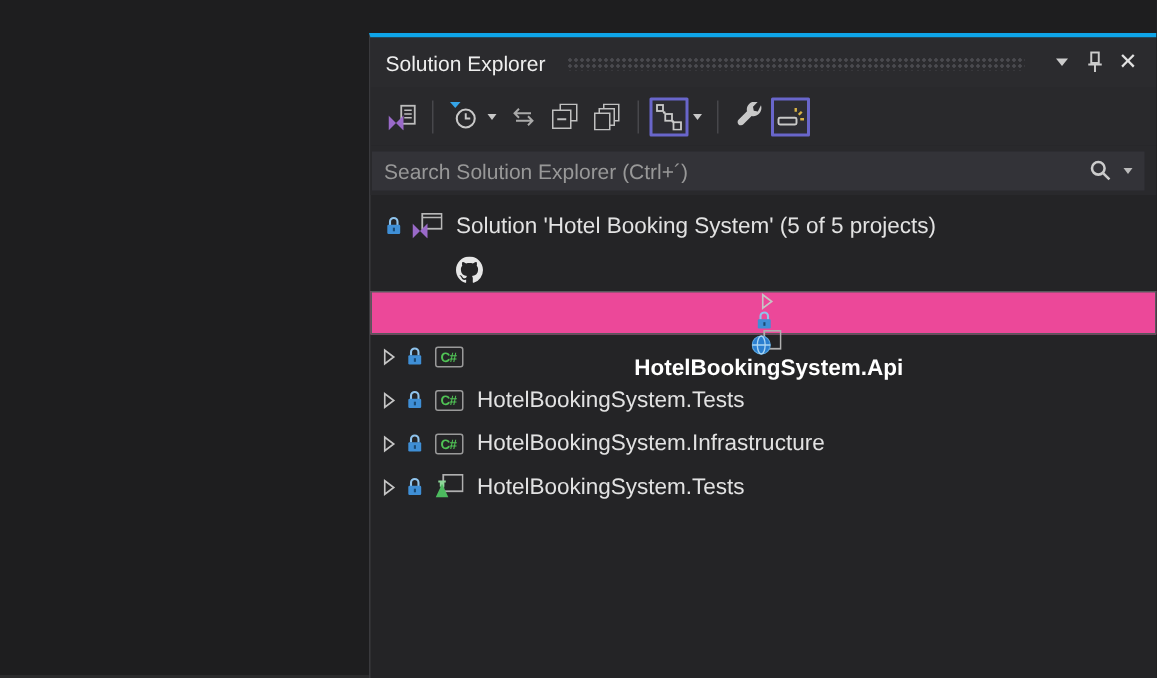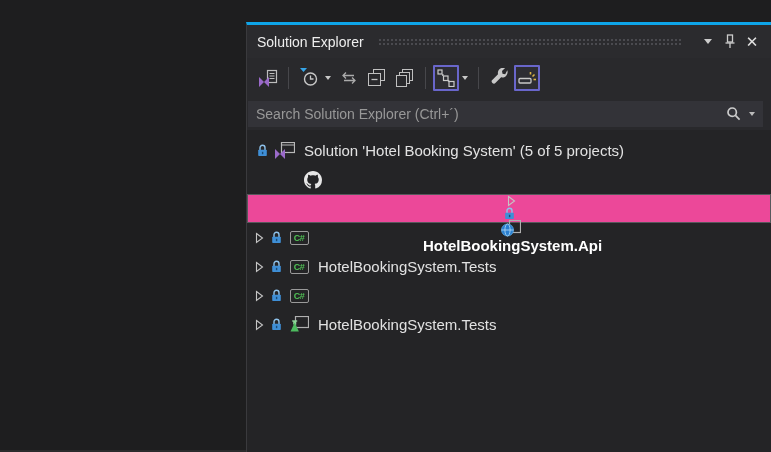--- a/index.html
+++ b/index.html
@@ -311,20 +311,21 @@
       <span class="cell lock">
         <svg width="11" height="13" viewBox="0 0 11 13">
           <path d="M3 6 V3.8 a2.5 2.5 0 0 1 5 0 V6" fill="none" stroke="#8fc3ec" stroke-width="1.4"></path>
           <rect x="1.2" y="5.8" width="8.6" height="6.2" rx="0.8" fill="#3f8fd6"></rect>
           <rect x="4.9" y="7.8" width="1.4" height="2.4" fill="#1a4a74"></rect>
         </svg>
       </span>
       <span class="cell proj-ico">
         <span class="cs-box">C#</span>
       </span>
+      <span class="label">HotelBookingSystem.Infrastructure</span>
     </div>
 
     <div class="row">
       <span class="cell exp">
         <svg width="9" height="12" viewBox="0 0 9 12">
             <polygon points="1.5,1.5 7.5,6 1.5,10.5" fill="none" stroke="#c5c5c5" stroke-width="1.1"></polygon>
           </svg>
       </span>
       <span class="cell lock">
         <svg width="11" height="13" viewBox="0 0 11 13">

